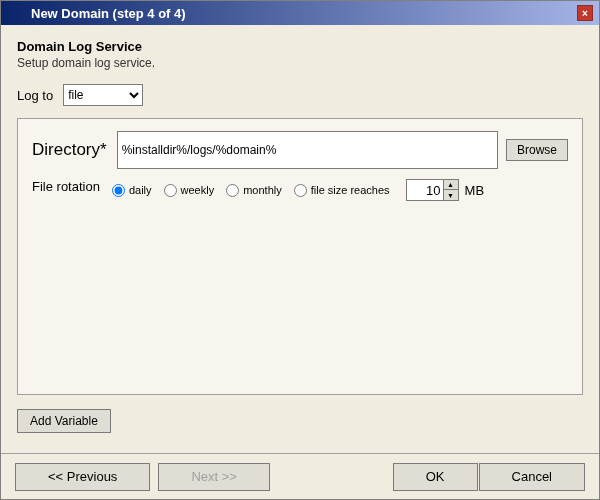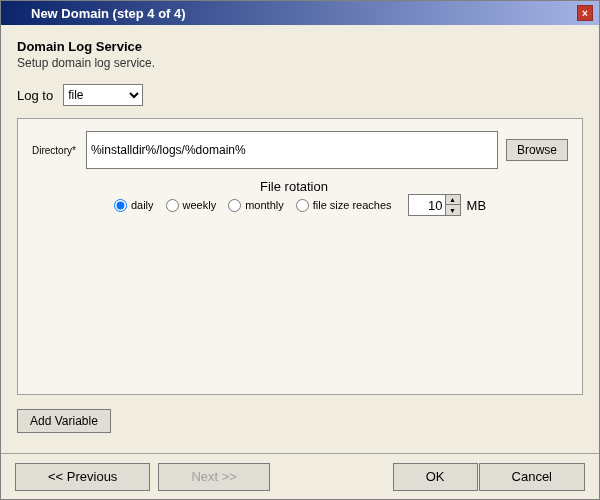--- a/index.html
+++ b/index.html
@@ -86,21 +86,21 @@
       margin-bottom: 10px;
       display: flex;
       flex-direction: column;
     }
     .dir-row {
       display: flex;
       align-items: center;
       margin-bottom: 10px;
     }
     .dir-label {
-      font-size: 10px;
+      font-size: 17px;
       margin-right: 10px;
       white-space: nowrap;
     }
     .dir-input {
       flex: 1;
       height: 22px;
       font-size: 12px;
       border: 1px solid #7a7a7a;
       padding: 18px 4px;
       background: white;
@@ -110,23 +110,21 @@
       height: 22px;
       padding: 0 10px;
       font-size: 12px;
       background: #e0ddd5;
       border: 1px solid #7a7a7a;
       cursor: pointer;
       white-space: nowrap;
     }
     .rotation-row {
       display: flex;
-      align-items: center;
       flex-wrap: wrap;
-      flex-direction: column;
     }
     .rotation-label {
       font-size: 13px;
       margin-right: 12px;
       white-space: nowrap;
     }
     .radio-group {
       display: flex;
       align-items: center;
       gap: 0;

